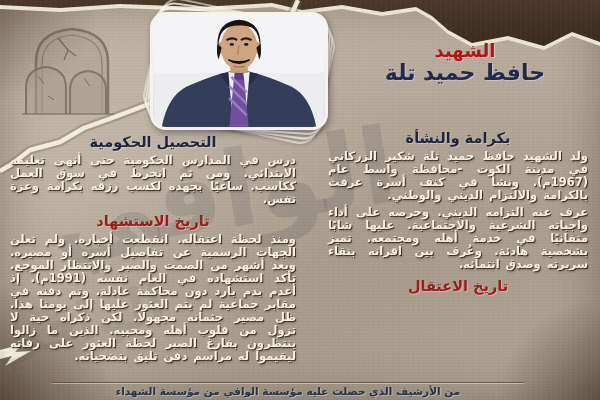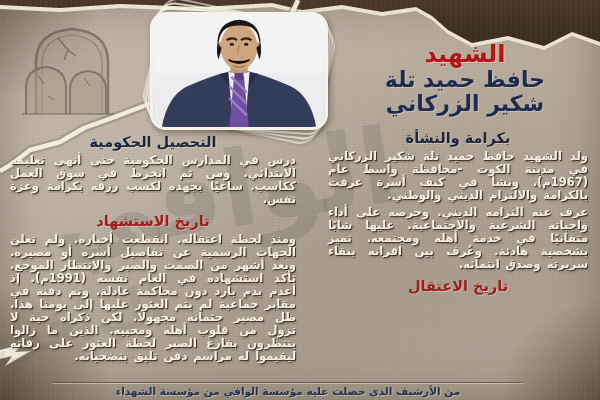--- a/index.html
+++ b/index.html
@@ -41,21 +41,21 @@
     border-radius:18px;box-shadow:1px 2px 3px rgba(40,30,20,.18);}
   .frame.f1{transform:rotate(4deg);}
   .frame.f2{transform:rotate(8deg);opacity:.85;}
   .frame.f3{transform:rotate(12deg);opacity:.6;}
   .photo-card{position:absolute;inset:0;border-radius:16px;overflow:hidden;
     background:linear-gradient(180deg,#fafafa,#dddde1);
     border:3px solid #f6f3ea;box-shadow:2px 3px 7px rgba(35,25,15,.4);}
   .photo-card svg{display:block;}
   
   .title-block{position:absolute;left:340px;top:40px;width:250px;text-align:center;direction:rtl;}
-  .title-red{font-size:24px;font-weight:bold;color:#b41414;
+  .title-red{font-size:18px;font-weight:bold;color:#b41414;
     text-shadow:1px 1px 0 rgba(255,250,240,.35);letter-spacing:1px;}
   .name{font-size:22px;font-weight:bold;color:#1e2b4f;line-height:24px;
     text-shadow:1px 1px 0 rgba(255,250,240,.3);}
   
   .col{position:absolute;direction:rtl;text-align:justify;}
   .col-right{left:328px;top:130px;width:260px;}
   .col-left{left:10px;top:134px;width:286px;}
   .col h2{margin:0 0 4px 0;text-align:center;font-size:14.5px;font-weight:bold;
     text-shadow:1px 1px 0 rgba(240,232,215,.4);}
   .col h2.navy{color:#1c2540;}
@@ -128,21 +128,20 @@
         <path d="M88,31 L86.5,41" stroke="#b08760" stroke-width="1.5" fill="none"></path>
         <path d="M77,45.5 Q88,50 99,45.5 L99,47.5 Q88,54 77,47.5 Z" fill="#15100b"></path>
         <path d="M82,53 Q88,55 94,53" stroke="#9c7457" stroke-width="1.3" fill="none"></path>
       </svg>
     </div>
   </div>
 
   <div class="title-block">
     <div class="title-red">الشهيد</div>
     <div class="name">حافظ حميد تلة</div>
-    <div class="name">شكير الزركاني</div>
   </div>
 
   <div class="col col-right">
     <h2 class="navy">بكرامة والنشأة</h2>
     <p>ولد الشهيد حافظ حميد تلة شكير الزركاني في مدينة الكوت -محافظة واسط عام (1967م). ونشأ في كنف أسرة عرفت بالكرامة والالتزام الديني والوطني.</p>
     <p>عرف عنه التزامه الديني. وحرصه على أداء واجباته الشرعية والاجتماعية. عليها شابًا متفانيًا في خدمة أهله ومجتمعه. تميز بشخصية هادئة. وعُرف بين اقرانه بنقاء سريرته وصدق انتمائه.</p>
     <h2 class="red gap">تاريخ الاعتقال</h2>
   </div>
 
   <div class="col col-left">

